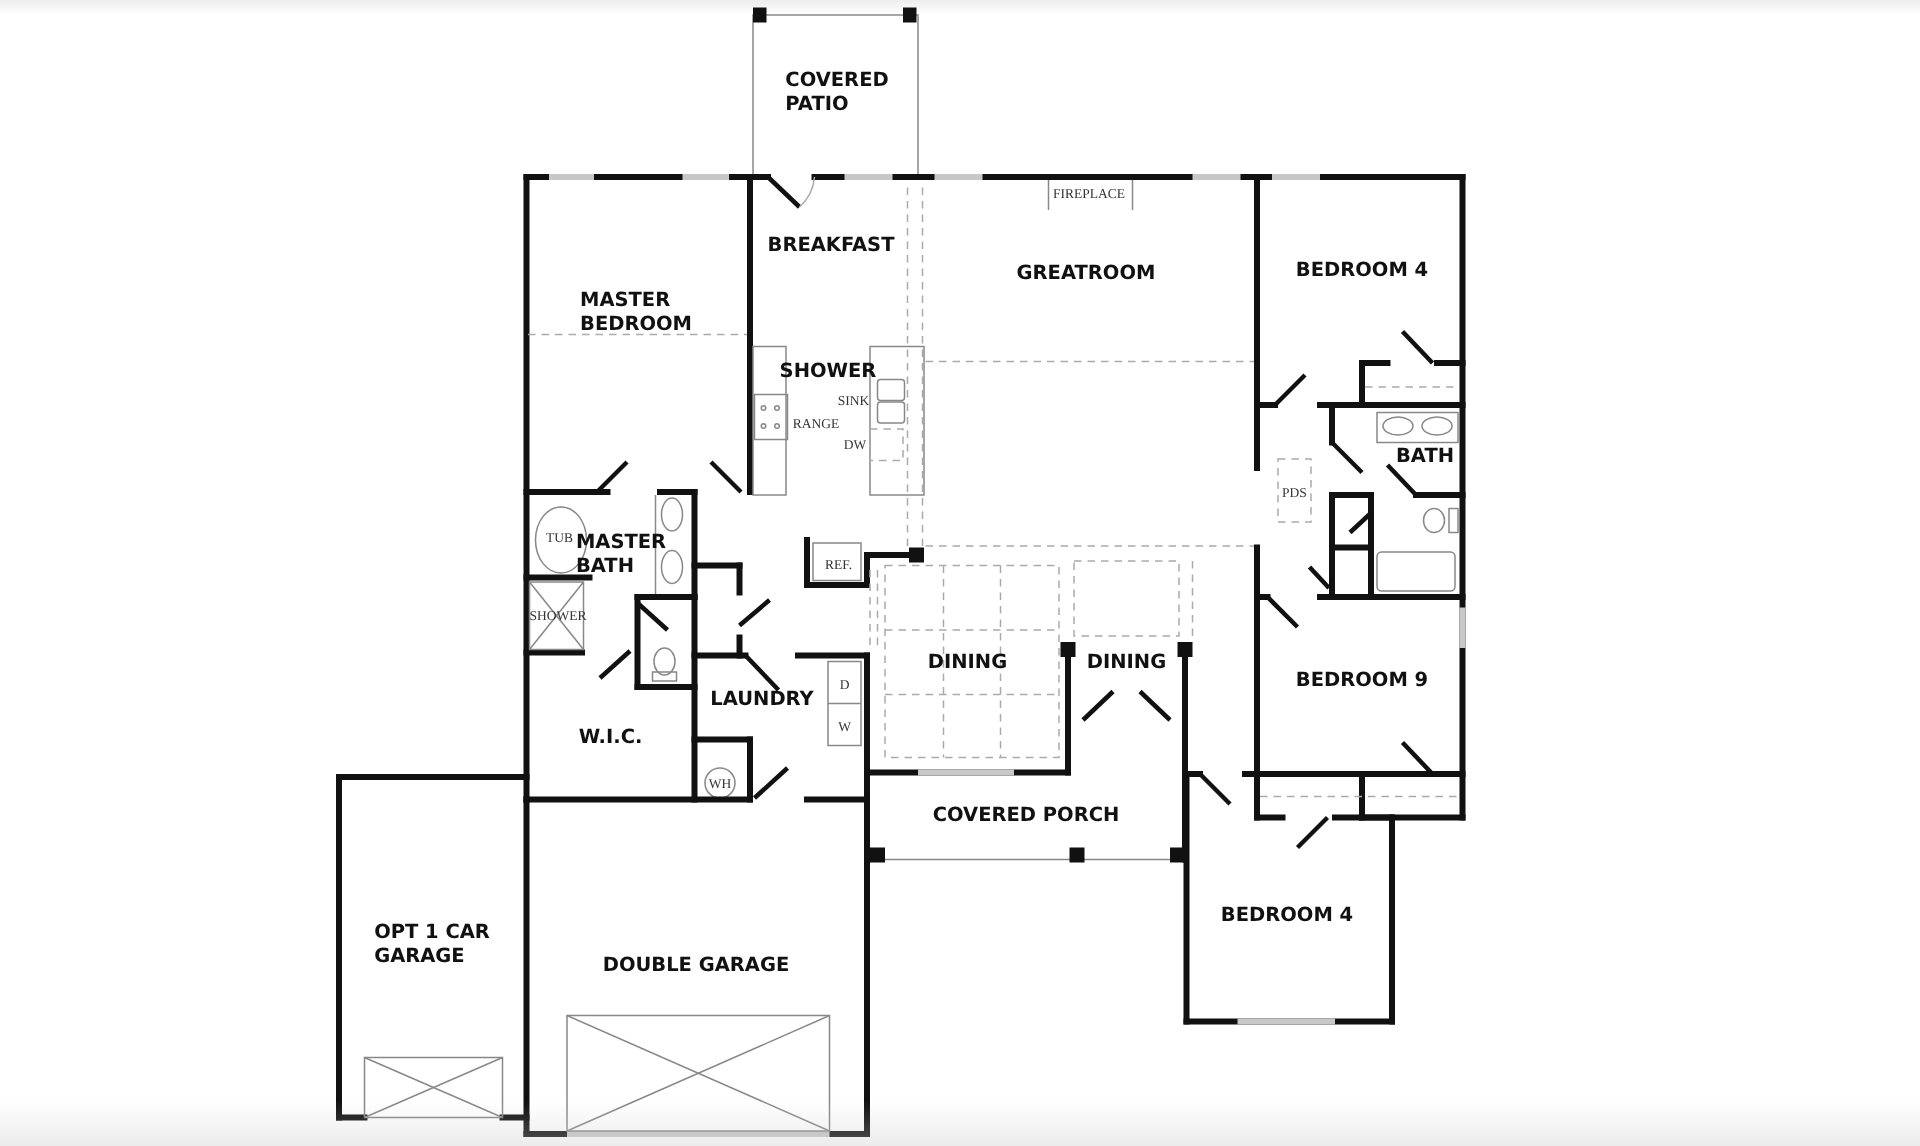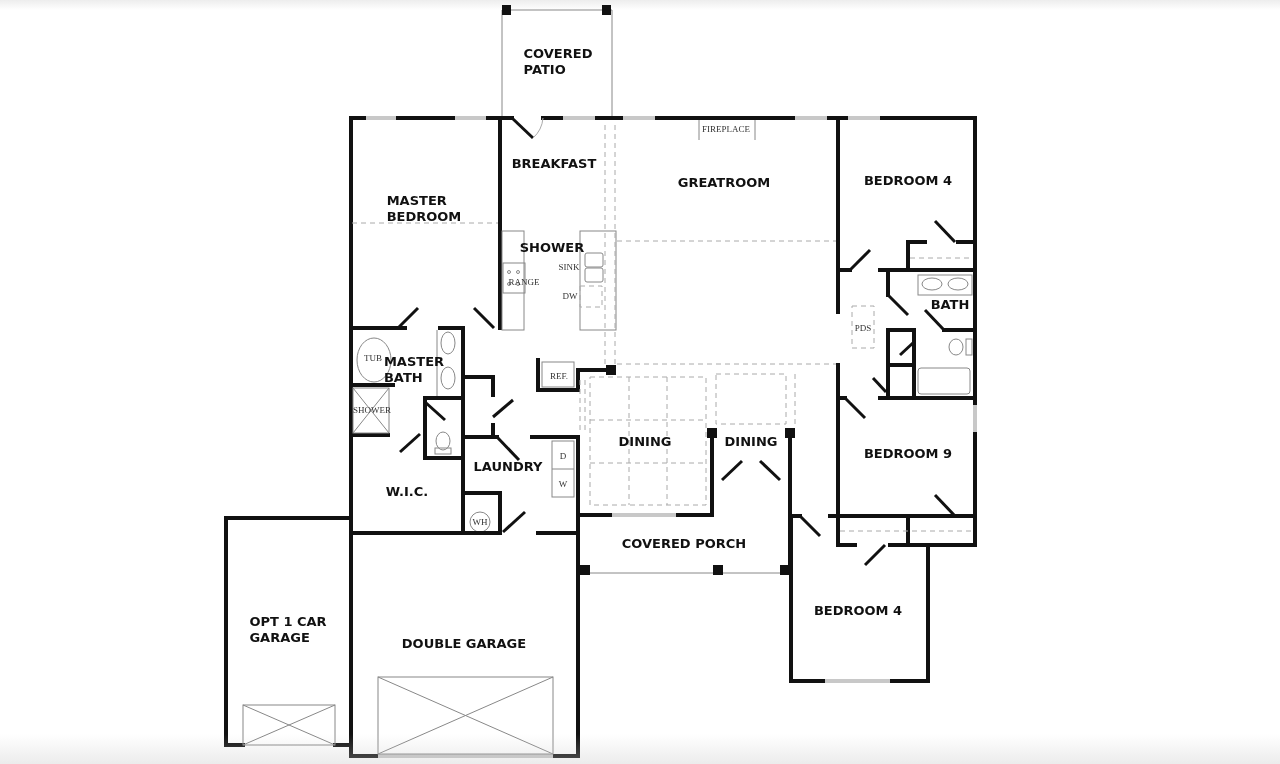--- a/index.html
+++ b/index.html
@@ -240,21 +240,21 @@
 <div class="lbl" style="left:508px;top:467px">LAUNDRY</div>
 <div class="lbl" style="left:407px;top:492px">W.I.C.</div>
 <div class="lbl" style="left:684px;top:544px">COVERED PORCH</div>
 <div class="lbl" style="left:858px;top:611px">BEDROOM 4</div>
 <div class="lbl" style="left:288px;top:630px">OPT 1 CAR
 GARAGE</div>
 <div class="lbl" style="left:464px;top:644px">DOUBLE GARAGE</div>
 
 <div class="small" style="left:726px;top:129px">FIREPLACE</div>
 <div class="small" style="left:569px;top:267px">SINK</div>
-<div class="small" style="left:524px;top:282px">RANGE</div>
+<div class="small" style="left:544px;top:282px">RANGE</div>
 <div class="small" style="left:570px;top:296px">DW</div>
 <div class="small" style="left:863px;top:328px">PDS</div>
 <div class="small" style="left:373px;top:358px">TUB</div>
 <div class="small" style="left:559px;top:376px">REF.</div>
 <div class="small" style="left:372px;top:410px">SHOWER</div>
 <div class="small" style="left:563px;top:456px">D</div>
 <div class="small" style="left:563px;top:484px">W</div>
 <div class="small" style="left:480px;top:522px">WH</div>
 
 <div class="shade"></div>

